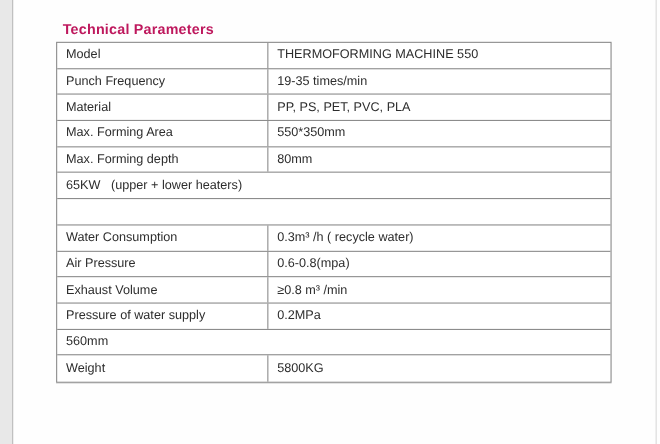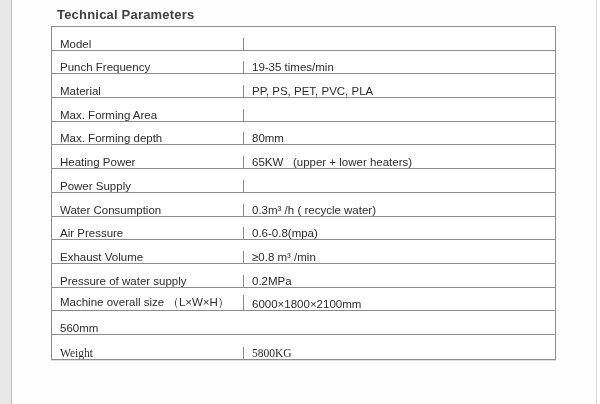--- a/index.html
+++ b/index.html
@@ -32,45 +32,43 @@
     height: 404px;
     background: #d9d9d9;
   }
   .content {
     position: absolute;
     left: 51px;
     top: 0;
     width: 510px;
   }
   .title {
-    margin: 8px 0 0 6px;
+    margin: 20px 0 0 6px;
     font-size: 13px;
     line-height: 14px;
     font-weight: bold;
-    color: #404040;
+    color: #be185d;
     letter-spacing: 0.2px;
   }
   .spec-table {
     margin-top: 4px;
     width: 505px;
     border: 1px solid #8c8c8c;
     box-shadow: 0 1px 0 rgba(0,0,0,0.12);
     background: #ffffff;
     box-sizing: border-box;
   }
   .spec-row {
     display: flex;
     height: 23.7px;
     box-sizing: border-box;
     border-bottom: 1px solid #8c8c8c;
-    align-items: flex-end;
   }
   .spec-row:last-child {
     border-bottom: none;
-    font-family: Liberation Serif, serif;
   }
   .cell {
     display: flex;
     align-items: center;
     font-size: 11.5px;
     color: #2d2d2d;
     padding-left: 8px;
     box-sizing: border-box;
     white-space: pre;
     overflow: hidden;
@@ -86,64 +84,60 @@
 </head>
 <body>
 
 <div class="page">
   <div class="left-strip"></div>
   <div class="content">
     <h1 class="title">Technical Parameters</h1>
     <div class="spec-table" id="spec-table">
         <div class="spec-row">
           <div class="cell key">Model</div>
+          <div class="cell value">THERMOFORMING MACHINE 550</div>
         </div>
         <div class="spec-row">
           <div class="cell key">Punch Frequency</div>
           <div class="cell value">19-35 times/min</div>
         </div>
         <div class="spec-row">
           <div class="cell key">Material</div>
           <div class="cell value">PP, PS, PET, PVC, PLA</div>
         </div>
         <div class="spec-row">
           <div class="cell key">Max. Forming Area</div>
+          <div class="cell value">550*350mm</div>
         </div>
         <div class="spec-row">
           <div class="cell key">Max. Forming depth</div>
           <div class="cell value">80mm</div>
         </div>
         <div class="spec-row">
-          <div class="cell key">Heating Power</div>
           <div class="cell value">65KW   (upper + lower heaters)</div>
         </div>
         <div class="spec-row">
-          <div class="cell key">Power Supply</div>
         </div>
         <div class="spec-row">
           <div class="cell key">Water Consumption</div>
           <div class="cell value">0.3m³ /h ( recycle water)</div>
         </div>
         <div class="spec-row">
           <div class="cell key">Air Pressure</div>
           <div class="cell value">0.6-0.8(mpa)</div>
         </div>
         <div class="spec-row">
           <div class="cell key">Exhaust Volume</div>
           <div class="cell value">≥0.8 m³ /min</div>
         </div>
         <div class="spec-row">
           <div class="cell key">Pressure of water supply</div>
           <div class="cell value">0.2MPa</div>
         </div>
         <div class="spec-row">
-          <div class="cell key">Machine overall size （L×W×H）</div>
-          <div class="cell value">6000×1800×2100mm</div>
-        </div>
-        <div class="spec-row">
           <div class="cell value">560mm</div>
         </div>
         <div class="spec-row">
           <div class="cell key">Weight</div>
           <div class="cell value">5800KG</div>
         </div>
       </div>
   </div>
   <div class="right-edge-line"></div>
 </div>

